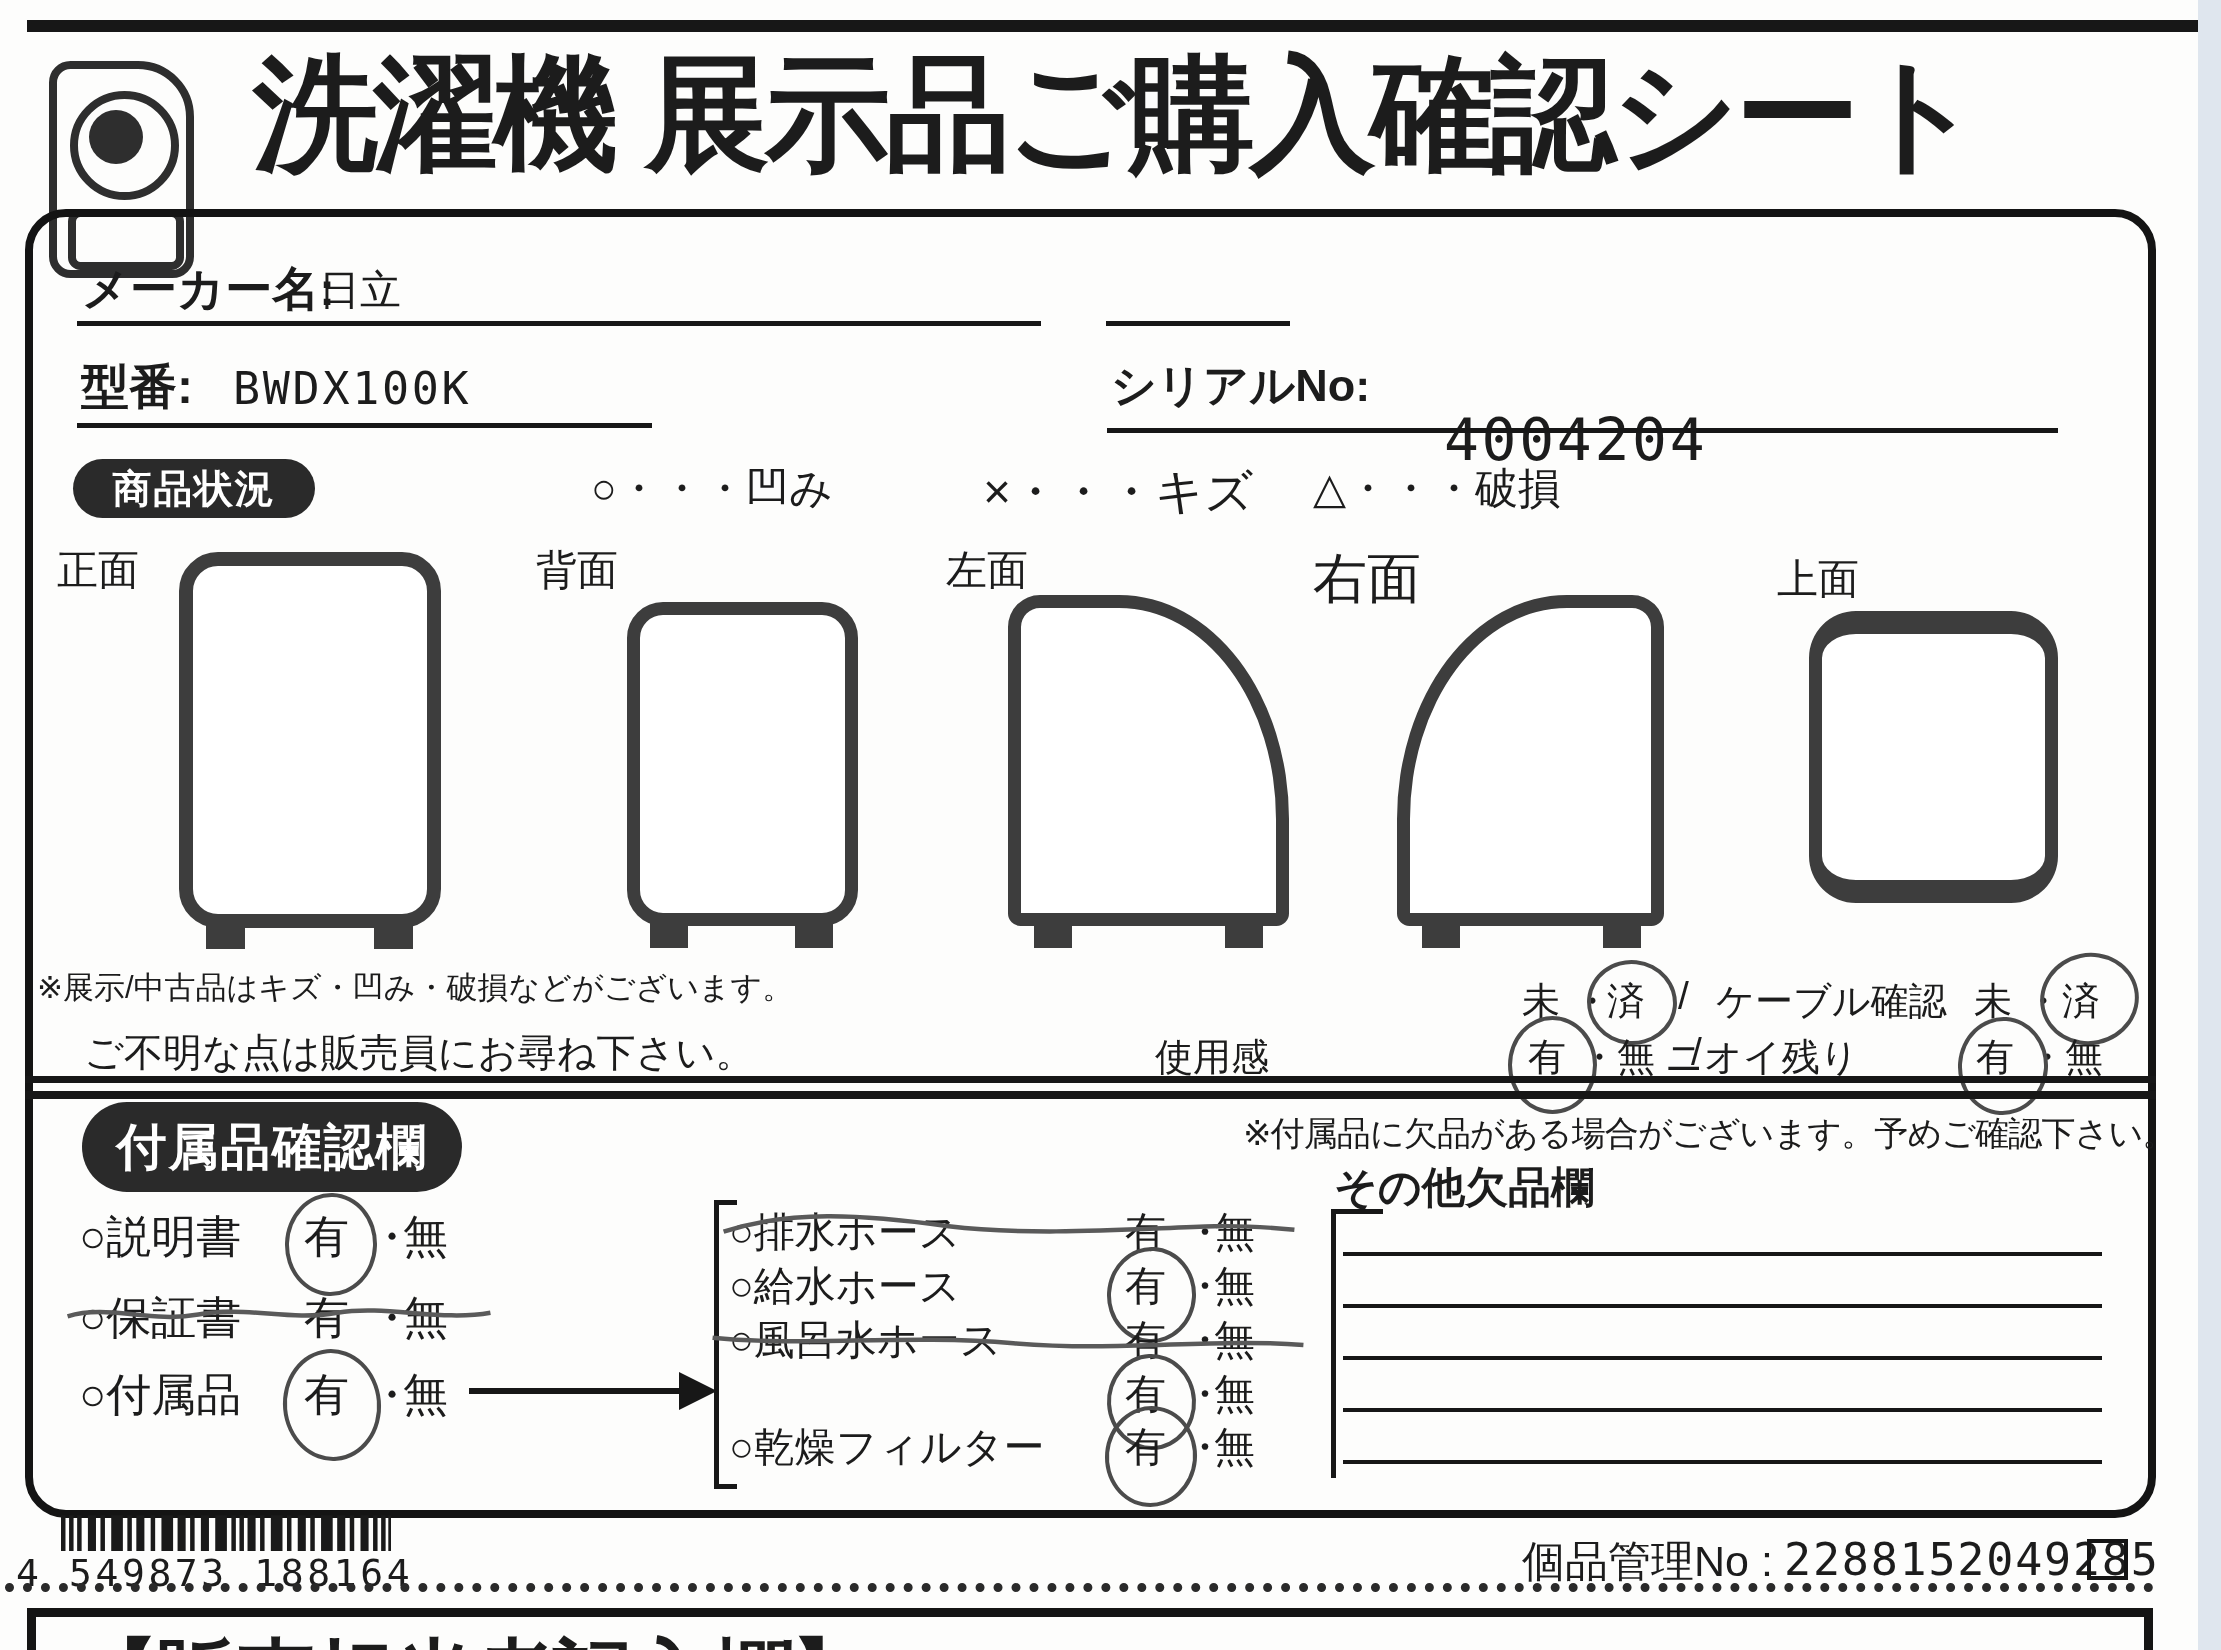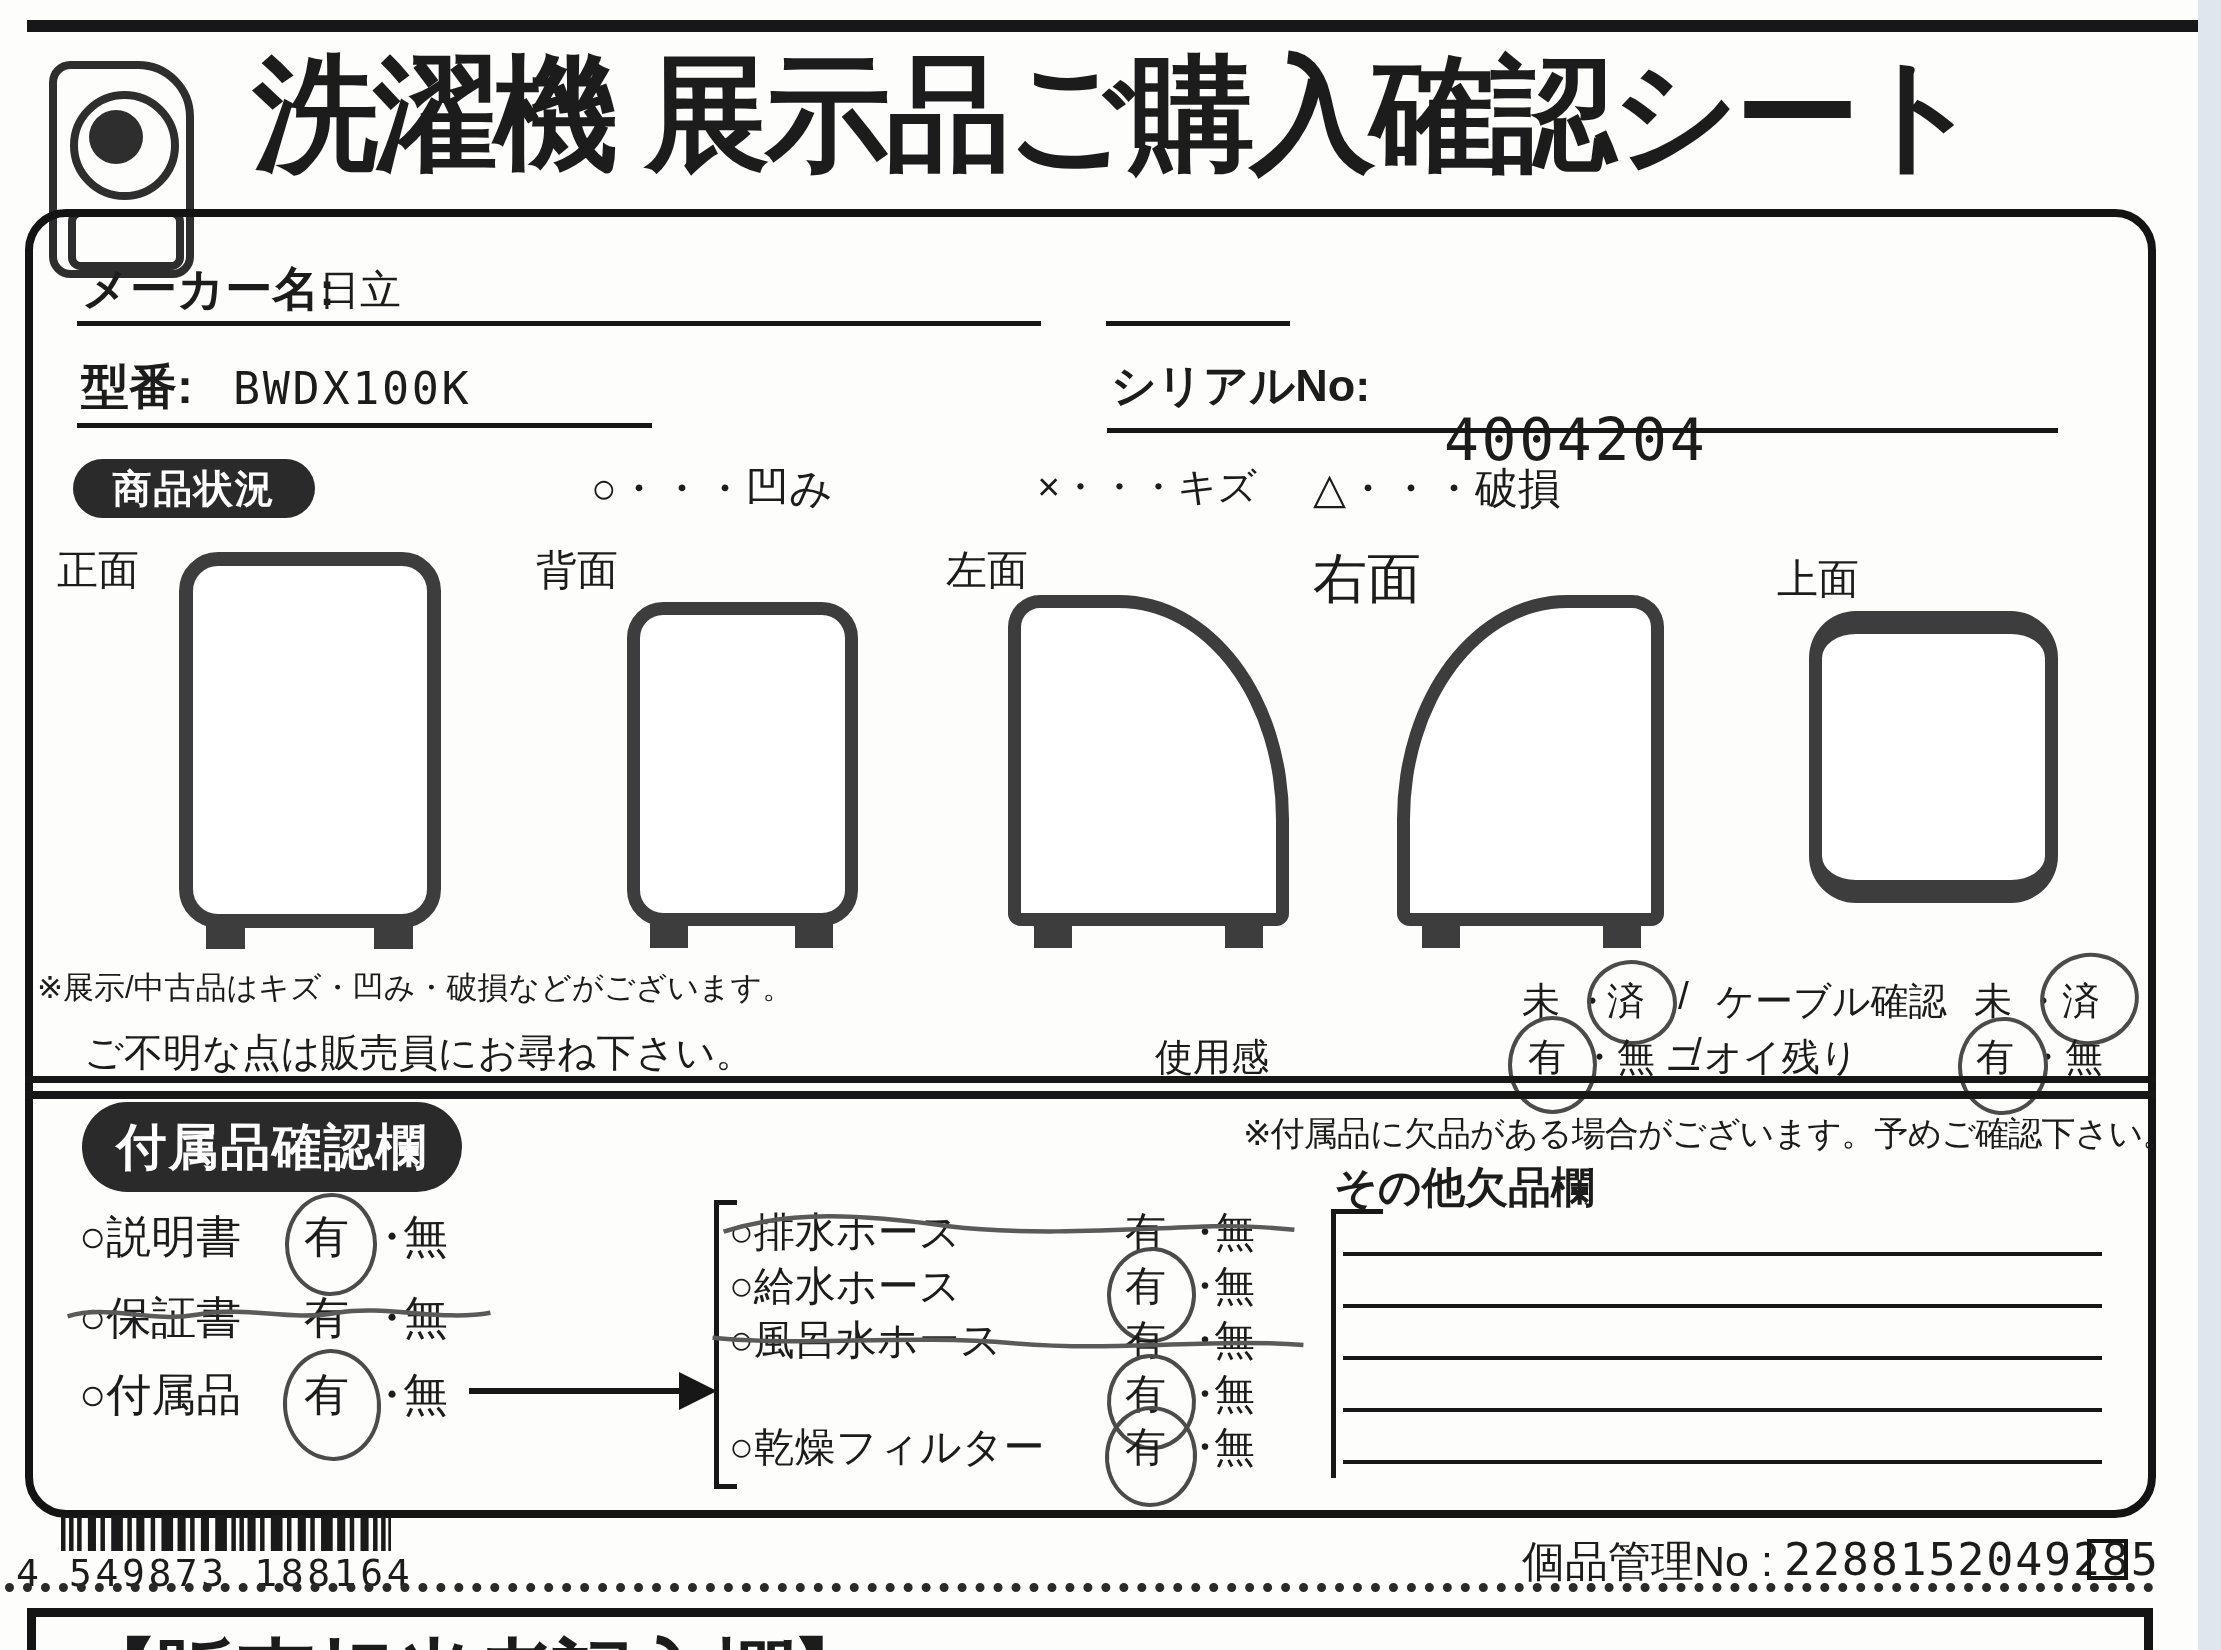--- a/index.html
+++ b/index.html
@@ -53,21 +53,21 @@
   <div class="t mono" style="left:233px; top:362px; font-size:45px; letter-spacing:2.7px;">BWDX100K</div>
   <div class="ln" style="left:77px; top:423px; width:575px; height:5.4px;"></div>
 
   <div class="t b" style="left:1111px; top:356px; font-size:45px;">シリアルNo:</div>
   <div class="t mono" style="left:1444px; top:362px; font-size:58px; letter-spacing:2.7px;margin-top:44px;">4004204</div>
   <div class="ln" style="left:1107px; top:428px; width:951px; height:5.4px;"></div>
 
   <div class="badge" style="left:73px; top:459px; width:242px; height:59px; border-radius:29.6px; font-size:39px;">商品状況</div>
 
   <div class="t" style="left:591px; top:460px; font-size:43px;">○・・・凹み</div>
-  <div class="t" style="left:1037px; top:460px; font-size:39px;font-family:Liberation Mono, monospace;">×・・・キズ</div>
+  <div class="t" style="left:983px; top:460px; font-size:48px;">×・・・キズ</div>
   <div class="t" style="left:1313px; top:460px; font-size:43px;">△・・・破損</div>
 
   <div class="t" style="left:57px; top:543px; font-size:41px;">正面</div>
   <div class="t" style="left:536px; top:543px; font-size:41px;">背面</div>
   <div class="t" style="left:946px; top:543px; font-size:41px;">左面</div>
   <div class="t" style="left:1313px; top:543px; font-size:54px;">右面</div>
   <div class="t" style="left:1777px; top:552px; font-size:41px;">上面</div>
 
   <div class="machine" style="left:179px; top:552px; width:262px; height:376px; border-width:14.3px; border-radius:39px;"></div>
   <div class="foot" style="left:206px; top:922px;"></div>

